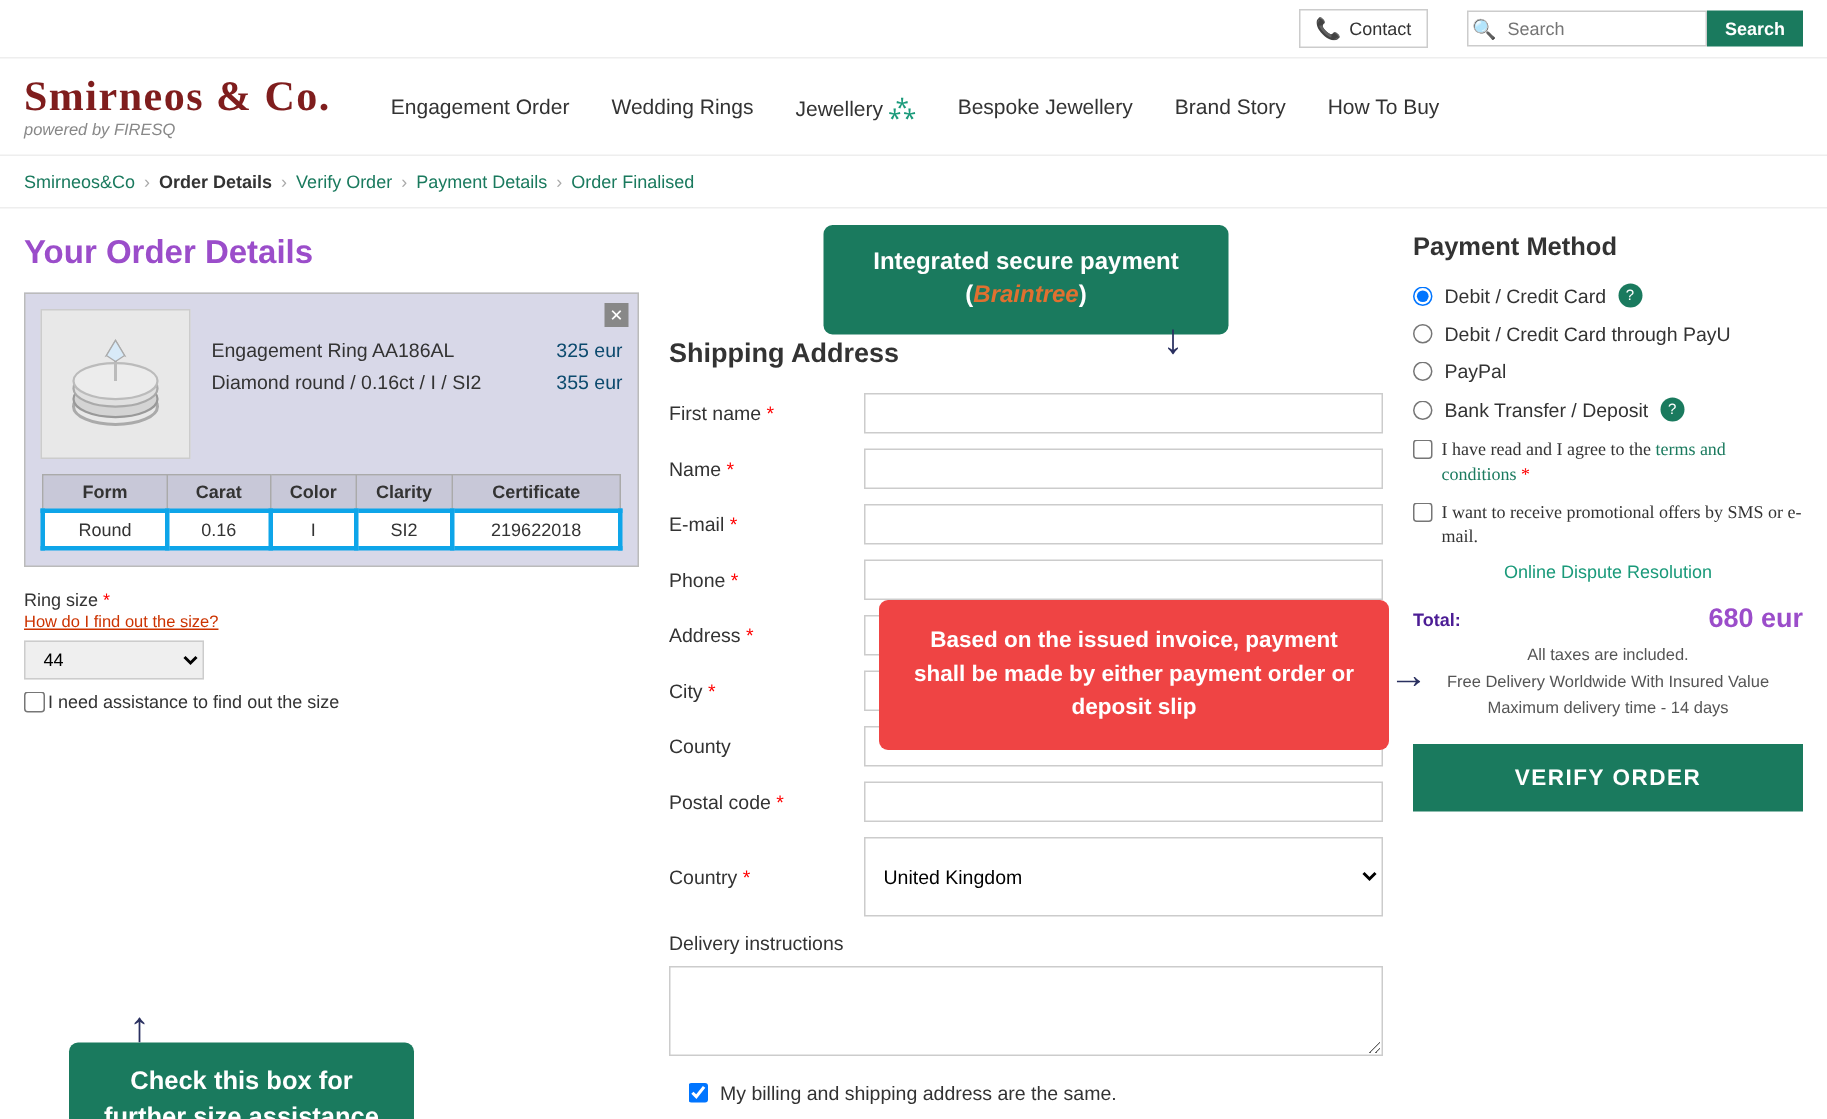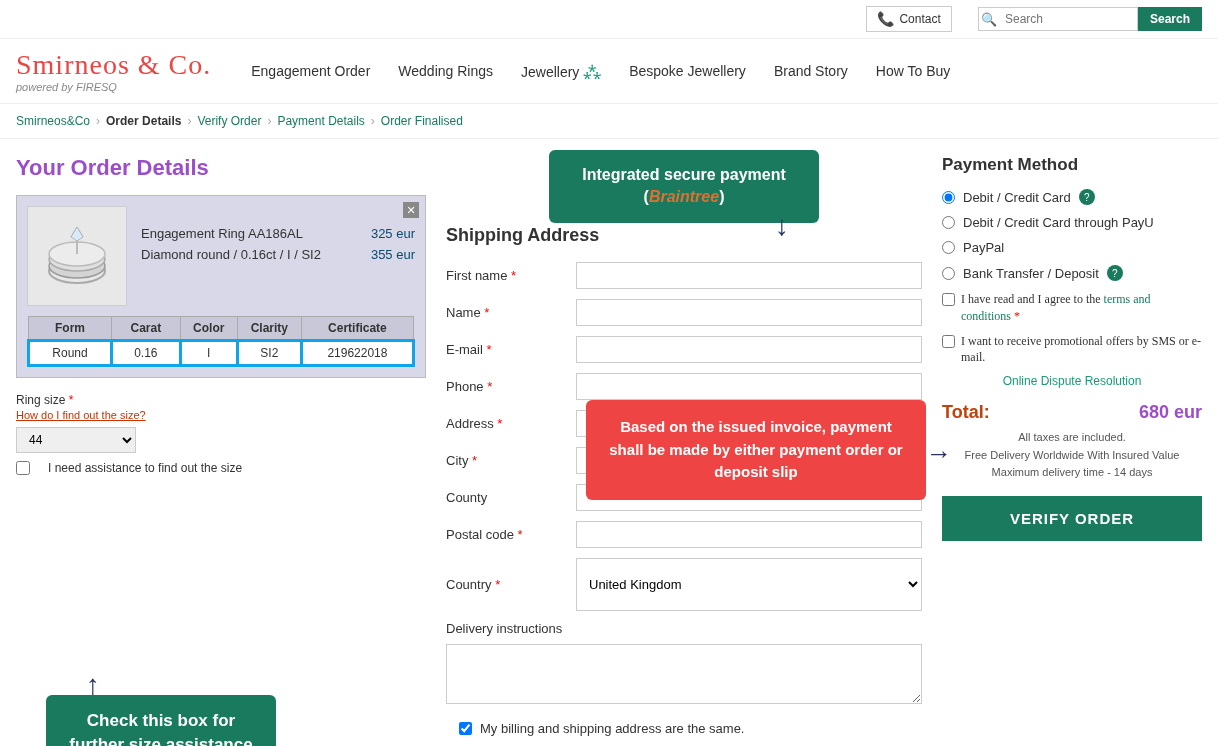--- a/index.html
+++ b/index.html
@@ -9,21 +9,21 @@
     .top-bar { display: flex; justify-content: flex-end; align-items: center; padding: 6px 16px; border-bottom: 1px solid #eee; gap: 10px; }
     .contact-btn { display: flex; align-items: center; gap: 5px; border: 1px solid #ccc; padding: 4px 10px; font-size: 12px; cursor: pointer; background: #fff; color: #333; }
     .contact-icon { color: #e06030; font-size: 14px; }
     .search-bar { display: flex; align-items: center; }
     .search-bar input { border: 1px solid #ccc; padding: 4px 8px; width: 160px; font-size: 12px; outline: none; }
     .search-btn { background: #1a7a5e; color: #fff; border: none; padding: 5px 12px; font-size: 12px; cursor: pointer; font-weight: bold; }
 
     
     .nav-wrapper { display: flex; align-items: center; padding: 10px 16px; border-bottom: 1px solid #eee; }
     .logo { margin-right: 40px; }
-    .logo-main { font-size: 28px; font-weight: normal; color: #ef4444; font-family: Georgia, serif; letter-spacing: 1px; }
+    .logo-main { font-size: 28px; font-weight: bold; color: #7f1d1d; font-family: Georgia, serif; letter-spacing: 1px; }
     .logo-sub { font-size: 11px; color: #888; font-style: italic; }
     nav { display: flex; gap: 28px; align-items: center; }
     nav a { text-decoration: none; color: #333; font-size: 14px; white-space: nowrap; }
     .jewellery-icon { color: #1a9a7a; font-size: 16px; }
 
     
     .breadcrumb { display: flex; align-items: center; gap: 6px; padding: 10px 16px; font-size: 12px; color: #888; border-bottom: 1px solid #eee; }
     .breadcrumb a { color: #1a7a5e; text-decoration: none; }
     .breadcrumb .current { color: #333; font-weight: bold; }
     .breadcrumb span { color: #aaa; }
@@ -46,21 +46,21 @@
 
     .ring-table { width: 100%; border-collapse: collapse; margin-top: 10px; font-size: 12px; }
     .ring-table th { background: #c8c8d8; border: 1px solid #aaa; padding: 4px 8px; text-align: center; }
     .ring-table td { background: #fff; border: 3px solid #0ea5e9; padding: 4px 16px; text-align: center; }
 
     .ring-size-row { margin-top: 14px; }
     .ring-size-row label { font-size: 12px; color: #333; }
     .required { color: red; }
     .size-help { color: #cc3300; font-size: 11px; text-decoration: underline; cursor: pointer; display: block; margin: 2px 0 6px; }
     .size-select { padding: 4px 8px; border: 1px solid #ccc; font-size: 12px; width: 120px; }
-    .checkbox-row { display: flex; align-items: center; gap: 18px; margin-top: 8px; }
+    .checkbox-row { display: flex; align-items: center; gap: 2px; margin-top: 8px; }
     .checkbox-row input { width: 14px; height: 14px; cursor: pointer; }
     .checkbox-row label { font-size: 12px; cursor: pointer; }
 
     
     .middle-panel { flex: 1; min-width: 460px; }
     .section-title { font-size: 18px; color: #333; font-weight: bold; margin-bottom: 16px; }
 
     .form-row { display: flex; align-items: center; margin-bottom: 10px; }
     .form-label { width: 130px; font-size: 13px; color: #333; flex-shrink: 0; }
     .form-input { flex: 1; border: 1px solid #ccc; padding: 5px 8px; font-size: 13px; outline: none; }
@@ -84,21 +84,21 @@
     .help-icon { background: #1a7a5e; color: #fff; border-radius: 50%; width: 16px; height: 16px; font-size: 10px; display: inline-flex; align-items: center; justify-content: center; cursor: pointer; }
 
     .terms-row { display: flex; align-items: flex-start; gap: 6px; margin-bottom: 8px; margin-top: 4px; }
     .terms-row input { margin-top: 2px; cursor: pointer; }
     .terms-text { font-size: 12px; line-height: 1.4; font-family: Liberation Serif, serif; }
     .terms-link { color: #1a7a5e; text-decoration: none; }
 
     .dispute-link { color: #1a9a7a; font-size: 12px; text-decoration: none; display: block; text-align: center; margin: 8px 0 14px; }
 
     .total-row { display: flex; justify-content: space-between; align-items: center; margin-bottom: 6px; }
-    .total-label { font-size: 18px; font-weight: bold; color: #c2410c; }
+    .total-label { font-size: 12px; font-weight: bold; color: #4c1d95; }
     .total-amount { font-size: 18px; font-weight: bold; color: #9b4dca; }
 
     .tax-info { font-size: 11px; color: #555; text-align: center; line-height: 1.6; margin-bottom: 14px; }
 
     .verify-btn { background: #1a7a5e; color: #fff; border: none; padding: 14px 20px; font-size: 15px; font-weight: bold; cursor: pointer; width: 100%; letter-spacing: 1px; }
     .secure-callout { 
       position: absolute; 
       top: -10px; 
       left: 50%; 
       transform: translateX(-50%);

